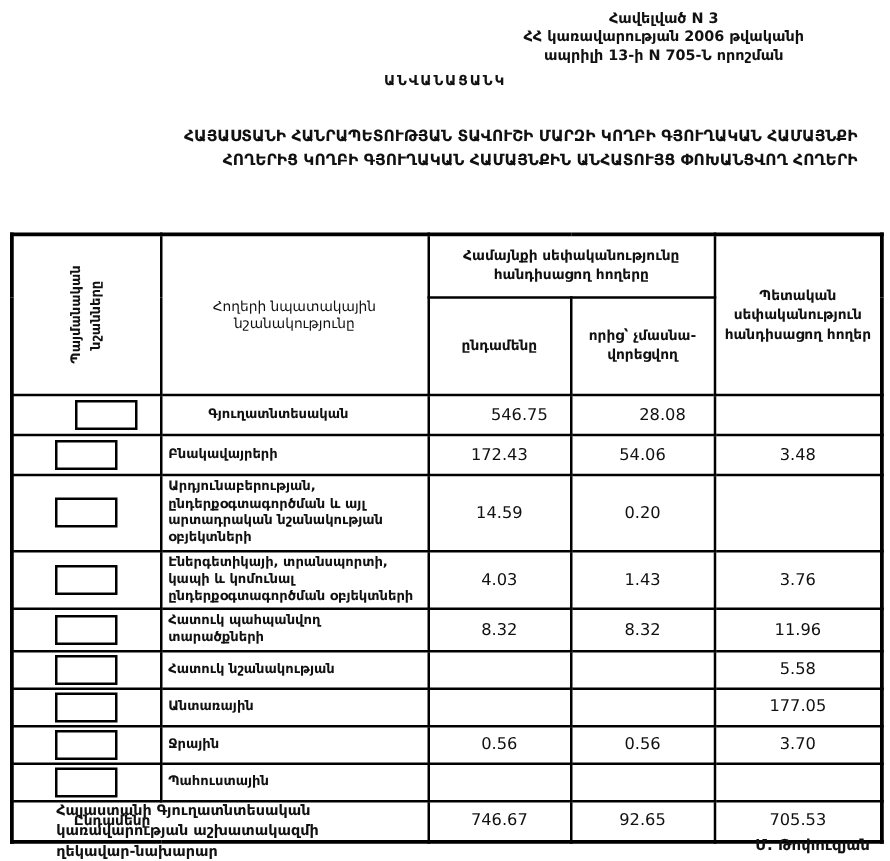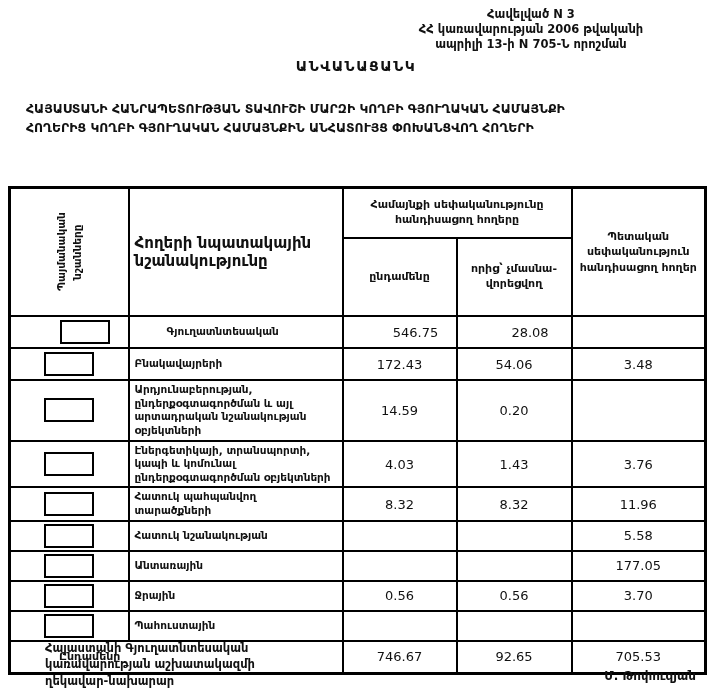--- a/index.html
+++ b/index.html
@@ -13,41 +13,41 @@
     overflow:hidden;
   }
   
   .appendix{
     position:absolute;top:7px;right:6px;width:350px;
     text-align:center;font-size:11.5px;font-weight:bold;line-height:1.32;
   }
   
   .doc-title{
     position:absolute;top:58px;left:0;width:100%;
-    text-align:center;font-size:14px;font-weight:bold;letter-spacing:1.5px;
+    text-align:center;font-size:11px;font-weight:bold;letter-spacing:1.5px;
   }
   .doc-heading{
     position:absolute;top:99px;left:26px;width:660px;
-    text-align:left;font-size:12.4px;font-weight:bold;line-height:1.55;
+    text-align:right;font-size:12.4px;font-weight:bold;line-height:1.55;
   }
   
   table.land{
     position:absolute;top:186px;left:8px;
     border-collapse:collapse;table-layout:fixed;
     width:696px;
     border:3px solid #000;
   }
   table.land th, table.land td{
     border:2px solid #000;
     padding:2px 5px;
     vertical-align:middle;
     overflow:hidden;
   }
   th.sym-h{width:112px;}
-  th.purpose-h{width:207px;font-size:15px;font-weight:bold;text-align:left;}
+  th.purpose-h{width:207px;font-size:11px;font-weight:normal;text-align:center;}
   col.c1{width:119px;} col.c2{width:214px;} col.c3{width:114px;} col.c4{width:115px;} col.c5{width:134px;}
   .group-h{font-size:11px;font-weight:bold;text-align:center;height:44px;line-height:1.35;}
   .sub-h{font-size:11px;font-weight:bold;text-align:center;height:72px;line-height:1.35;}
   .state-h{font-size:11px;font-weight:bold;text-align:center;line-height:1.4;}
   .vtext{
     writing-mode:vertical-rl;
     transform:rotate(180deg);
     font-size:10.5px;font-weight:bold;
     max-height:112px;line-height:1.5;
     margin:0 auto;text-align:center;white-space:normal;

